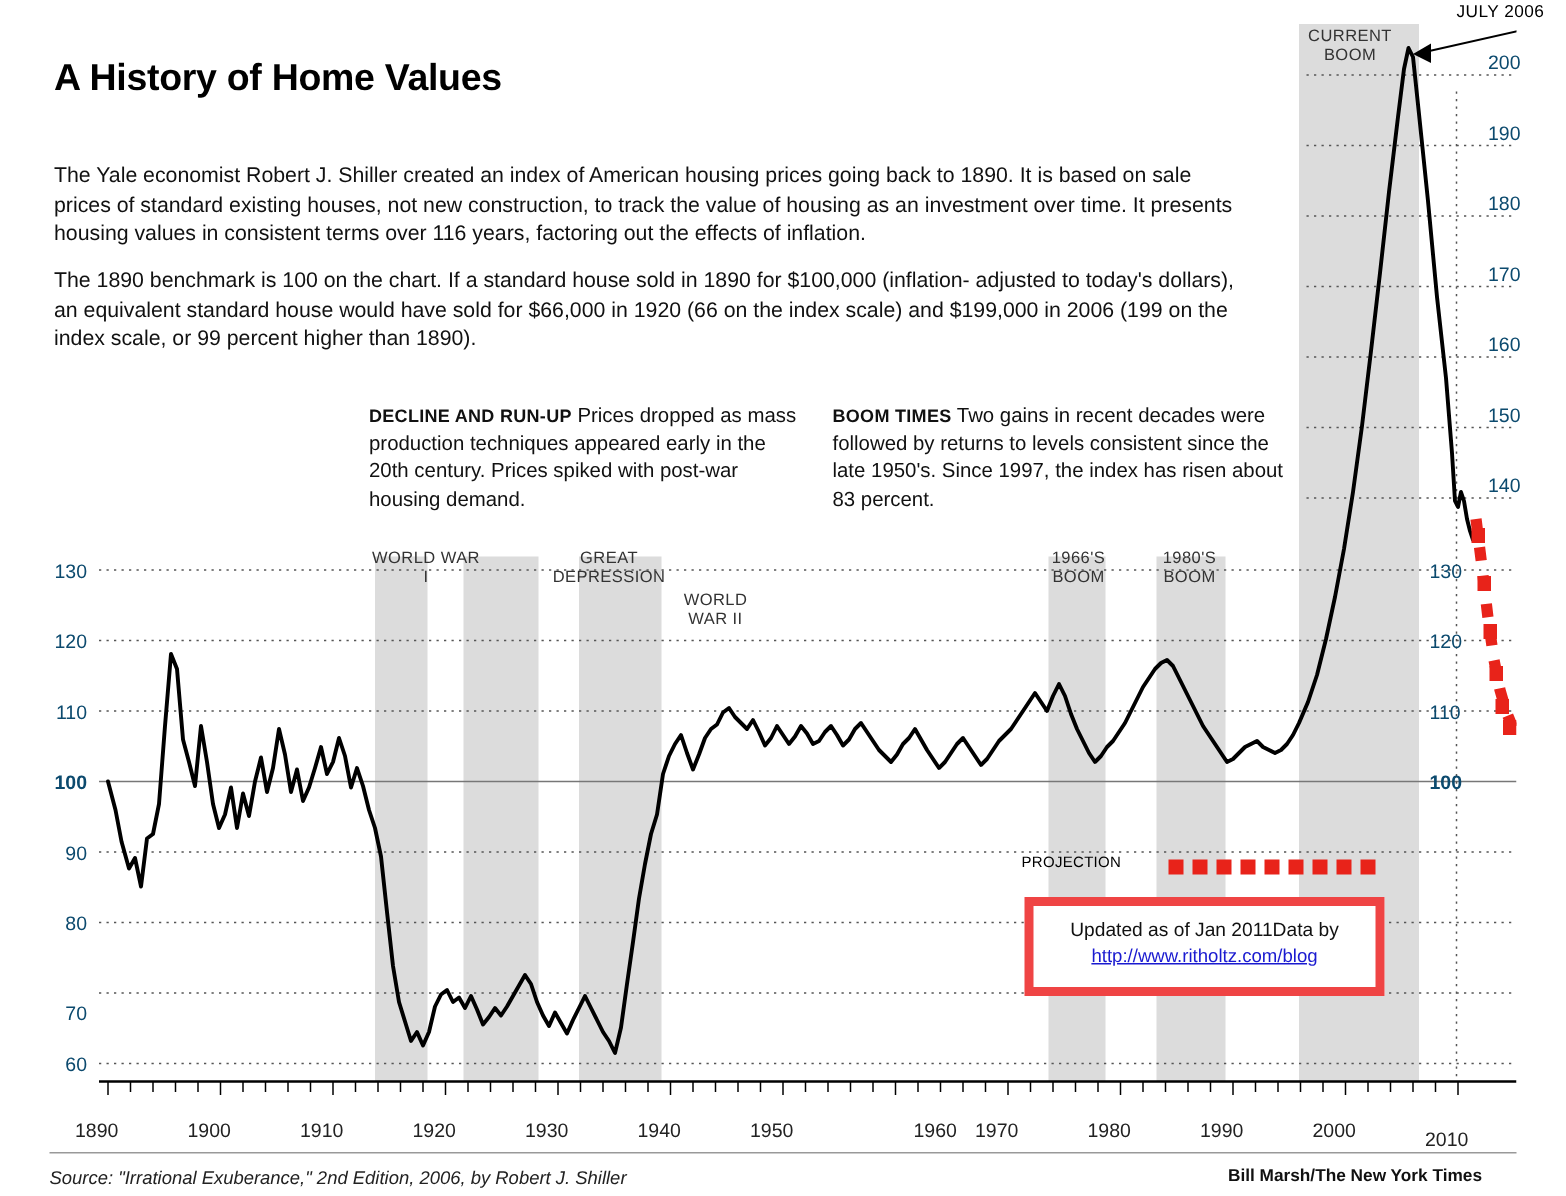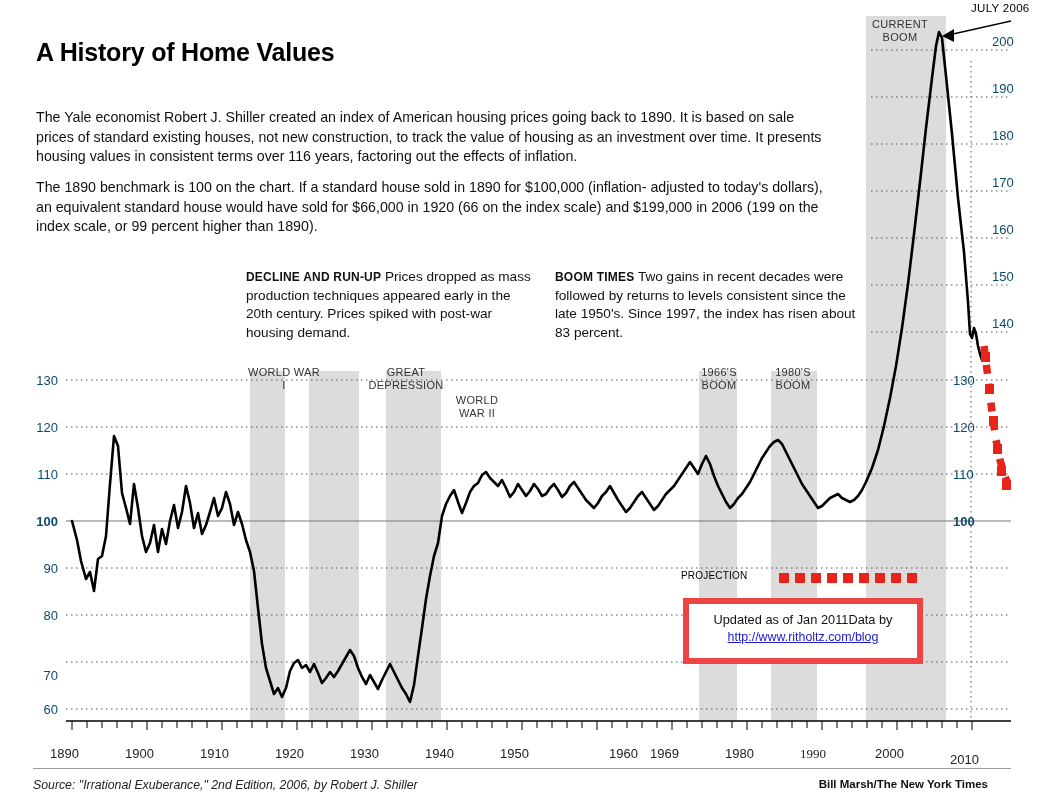--- a/index.html
+++ b/index.html
@@ -281,23 +281,23 @@
   <div class="ytick-right ytick-bold" style="left:953px; top:514px;">100</div>
 
   <div class="xtick" style="left:50px;  top:746px;">1890</div>
   <div class="xtick" style="left:125px; top:746px;">1900</div>
   <div class="xtick" style="left:200px; top:746px;">1910</div>
   <div class="xtick" style="left:275px; top:746px;">1920</div>
   <div class="xtick" style="left:350px; top:746px;">1930</div>
   <div class="xtick" style="left:425px; top:746px;">1940</div>
   <div class="xtick" style="left:500px; top:746px;">1950</div>
   <div class="xtick" style="left:578px; top:746px;margin-left:31px;">1960</div>
-  <div class="xtick" style="left:650px; top:746px;">1969</div>
+  <div class="xtick" style="left:650px; top:746px;">1970</div>
   <div class="xtick" style="left:725px; top:746px;">1980</div>
-  <div class="xtick" style="left:800px; top:746px;font-family:Liberation Serif, serif;">1990</div>
+  <div class="xtick" style="left:800px; top:746px;">1990</div>
   <div class="xtick" style="left:875px; top:746px;">2000</div>
   <div class="xtick" style="left:950px; top:752px;">2010</div>
 
   <div id="proj-label">PROJECTION</div>
   <div id="proj-dots">
     <span class="pdot" style="left:0px;"></span>
     <span class="pdot" style="left:16px;"></span>
     <span class="pdot" style="left:32px;"></span>
     <span class="pdot" style="left:48px;"></span>
     <span class="pdot" style="left:64px;"></span>

